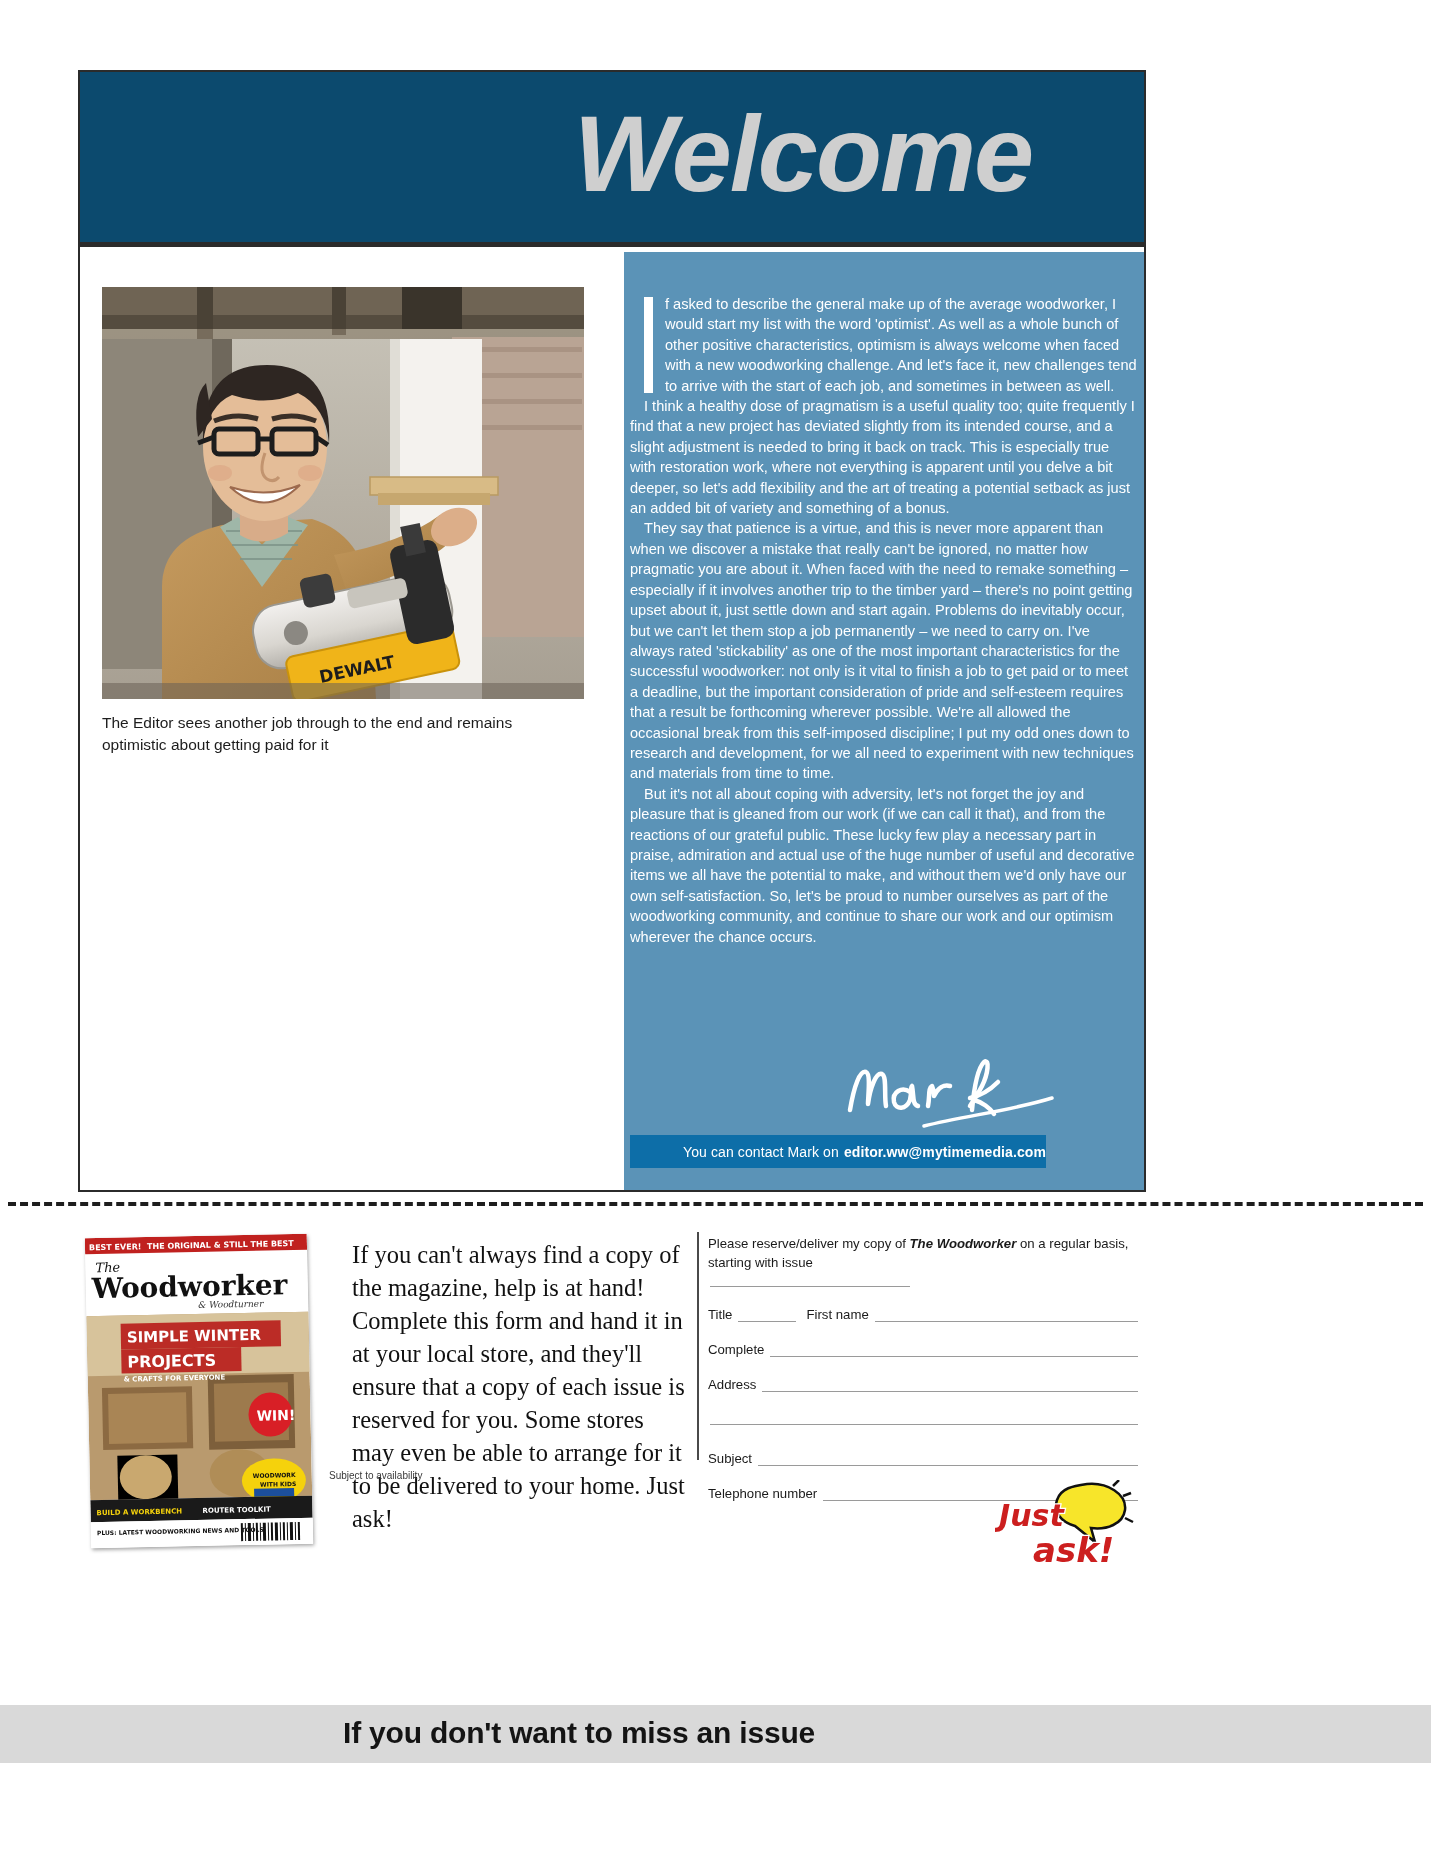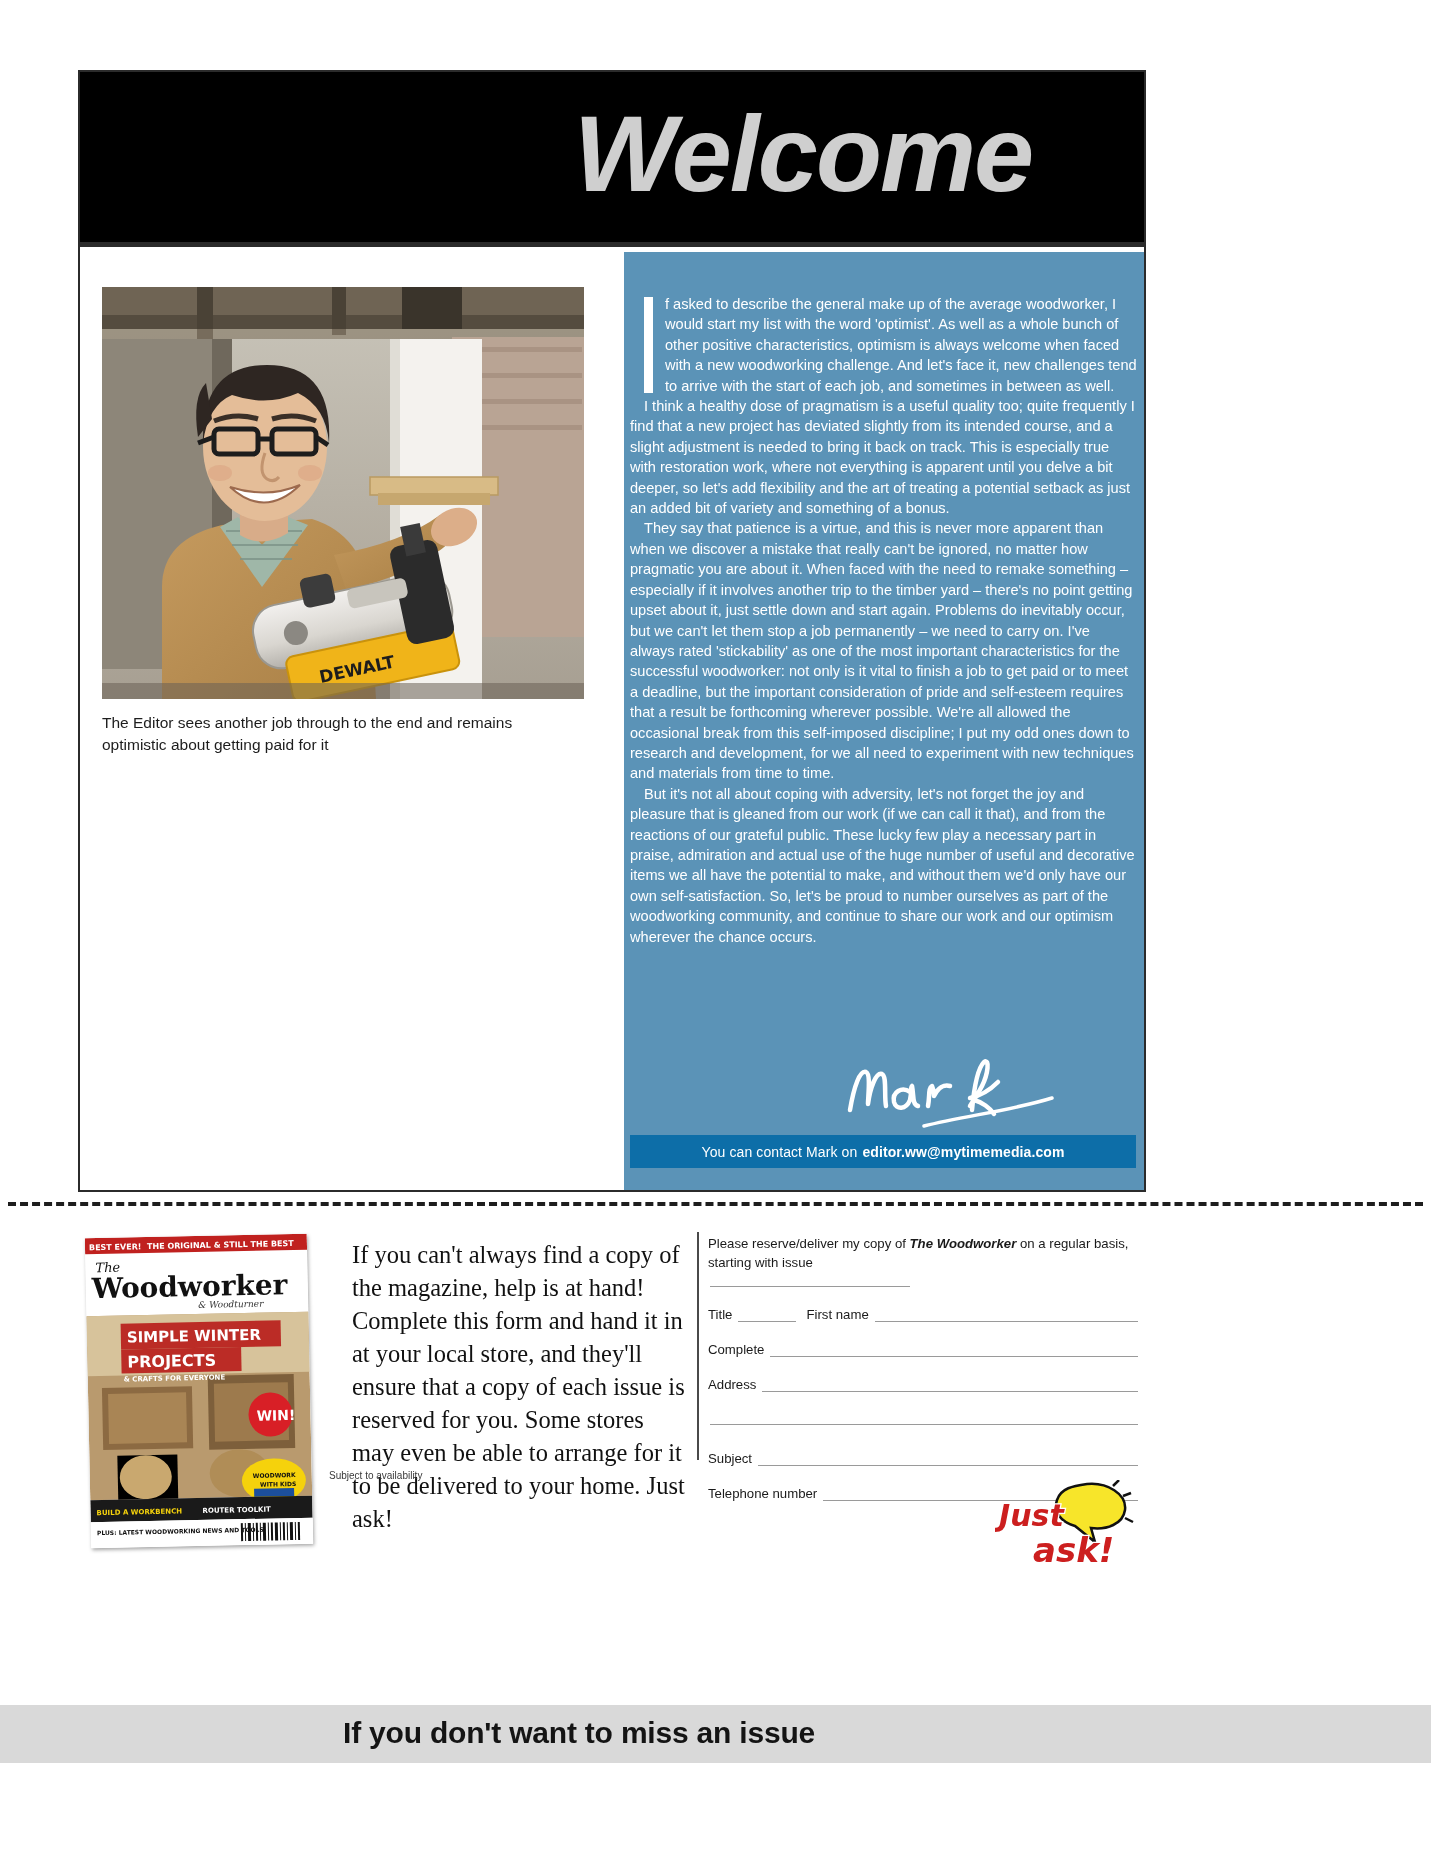--- a/index.html
+++ b/index.html
@@ -36,21 +36,21 @@
     background: #ffffff;
   }
 
   
   .masthead {
     position: absolute;
     left: 80px;
     top: 72px;
     width: 1064px;
     height: 175px;
-    background: #000000;
+    background: #0c4a6e;
     border-bottom: 5px solid #2b2b2b;
     box-sizing: border-box;
   }
   .welcome-title {
     position: absolute;
     right: 112px;
     top: 28px;
     font-size: 108px;
     font-style: italic;
     font-weight: bold;
@@ -134,29 +134,29 @@
     left: 200px;
     top: 800px;
     width: 300px;
     height: 80px;
   }
 
   .contact-bar {
     position: absolute;
     left: 6px;
     bottom: 22px;
-    width: 506px;
+    width: 416px;
     height: 33px;
     background: #0d6ea8;
     color: #ffffff;
     font-size: 14px;
     font-weight: bold;
     display: flex;
     align-items: center;
-    justify-content: center;
+    justify-content: flex-end;
     letter-spacing: 0.1px;
   }
   .contact-bar .lead { font-weight: normal; margin-right: 5px; }
 
   
   .cut-line {
     position: absolute;
     left: 8px;
     top: 1202px;
     width: 1415px;

